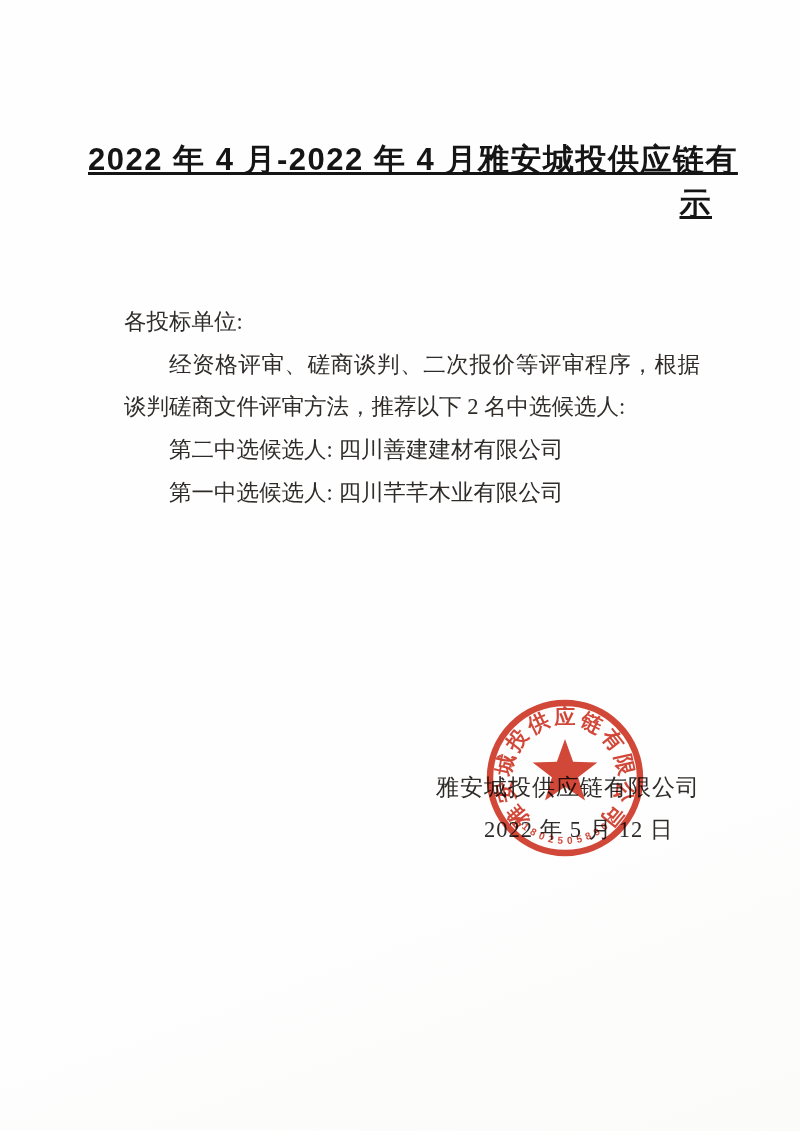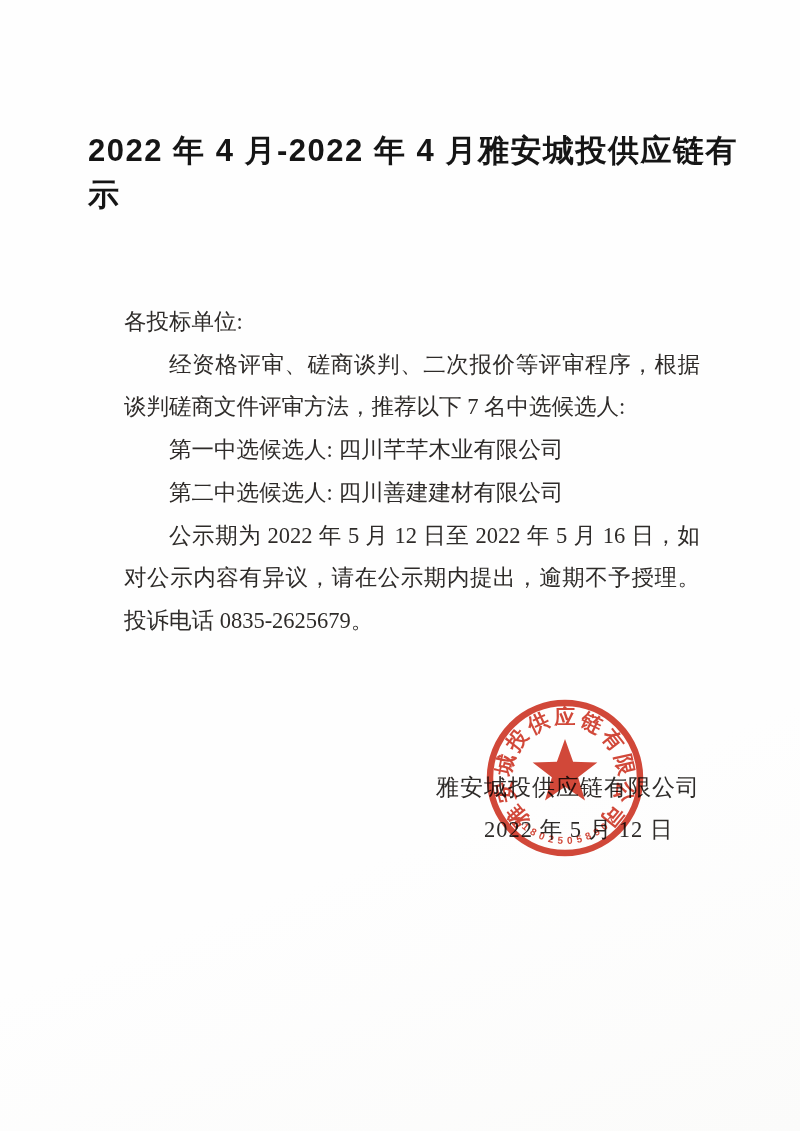--- a/index.html
+++ b/index.html
@@ -6,25 +6,25 @@
   body{
     width:800px;height:1131px;background:#ffffff;
     font-family:"Liberation Serif", serif;
   }
   .page{
     position:relative;width:800px;height:1131px;overflow:hidden;
     background:linear-gradient(160deg,#fefefe 70%,#fbfbfa 100%);
     color:#2f2c2a;
   }
   .title{
-    position:absolute;top:129px;left:88px;width:624px;margin:0;
-    text-align:left;
+    position:absolute;top:138px;left:88px;width:624px;margin:0;
+    text-align:right;
     font-family:"Liberation Sans", sans-serif;
     font-weight:700;color:#151515;
-    font-size:31px;line-height:43.5px;letter-spacing:1.5px;
+    font-size:31px;line-height:43.5px;letter-spacing:1.5px;text-decoration:underline;
   }
   .tline{display:block;white-space:nowrap;}
   .body-text{
     position:absolute;top:301px;left:124px;width:576px;
     font-size:22.5px;line-height:42.7px;
     text-align:justify;text-justify:inter-ideograph;
     color:#2e2b29;
   }
   .body-text p{margin:0;}
   .indent{text-indent:2em;}
@@ -58,24 +58,23 @@
 
 <div class="page">
 
   <h1 class="title">
     <span class="tline">2022 年 4 月-2022 年 4 月雅安城投供应链有</span>
     <span class="tline">示</span>
   </h1>
 
   <div class="body-text">
     <p>各投标单位:</p>
-    <p class="indent">经资格评审、磋商谈判、二次报价等评审程序，根据谈判磋商文件评审方法，推荐以下 7 名中选候选人:</p>
+    <p class="indent">经资格评审、磋商谈判、二次报价等评审程序，根据谈判磋商文件评审方法，推荐以下 2 名中选候选人:</p>
+    <p class="indent">第二中选候选人: 四川善建建材有限公司</p>
     <p class="indent">第一中选候选人: 四川芊芊木业有限公司</p>
-    <p class="indent">第二中选候选人: 四川善建建材有限公司</p>
-    <p class="indent">公示期为 2022 年 5 月 12 日至 2022 年 5 月 16 日，如对公示内容有异议，请在公示期内提出，逾期不予授理。投诉电话 0835-2625679。</p>
   </div>
 
   <div class="sig-company">雅安城投供应链有限公司</div>
   <div class="sig-date">2022 年 5 月 12 日</div>
 
   <div class="seal" style="--seal-red: #cf3a2a;">
     <svg id="seal-svg" viewBox="0 0 164 164" xmlns="http://www.w3.org/2000/svg">
       <circle class="seal-ring" cx="82" cy="82" r="75"></circle>
       <polygon class="seal-star" points="82,43 90.11,65.84 114.34,66.49 95.12,81.26 101.99,104.51 82,90.8 62.01,104.51 68.88,81.26 49.66,66.49 73.89,65.84"></polygon>
       <g id="seal-ring-text">

